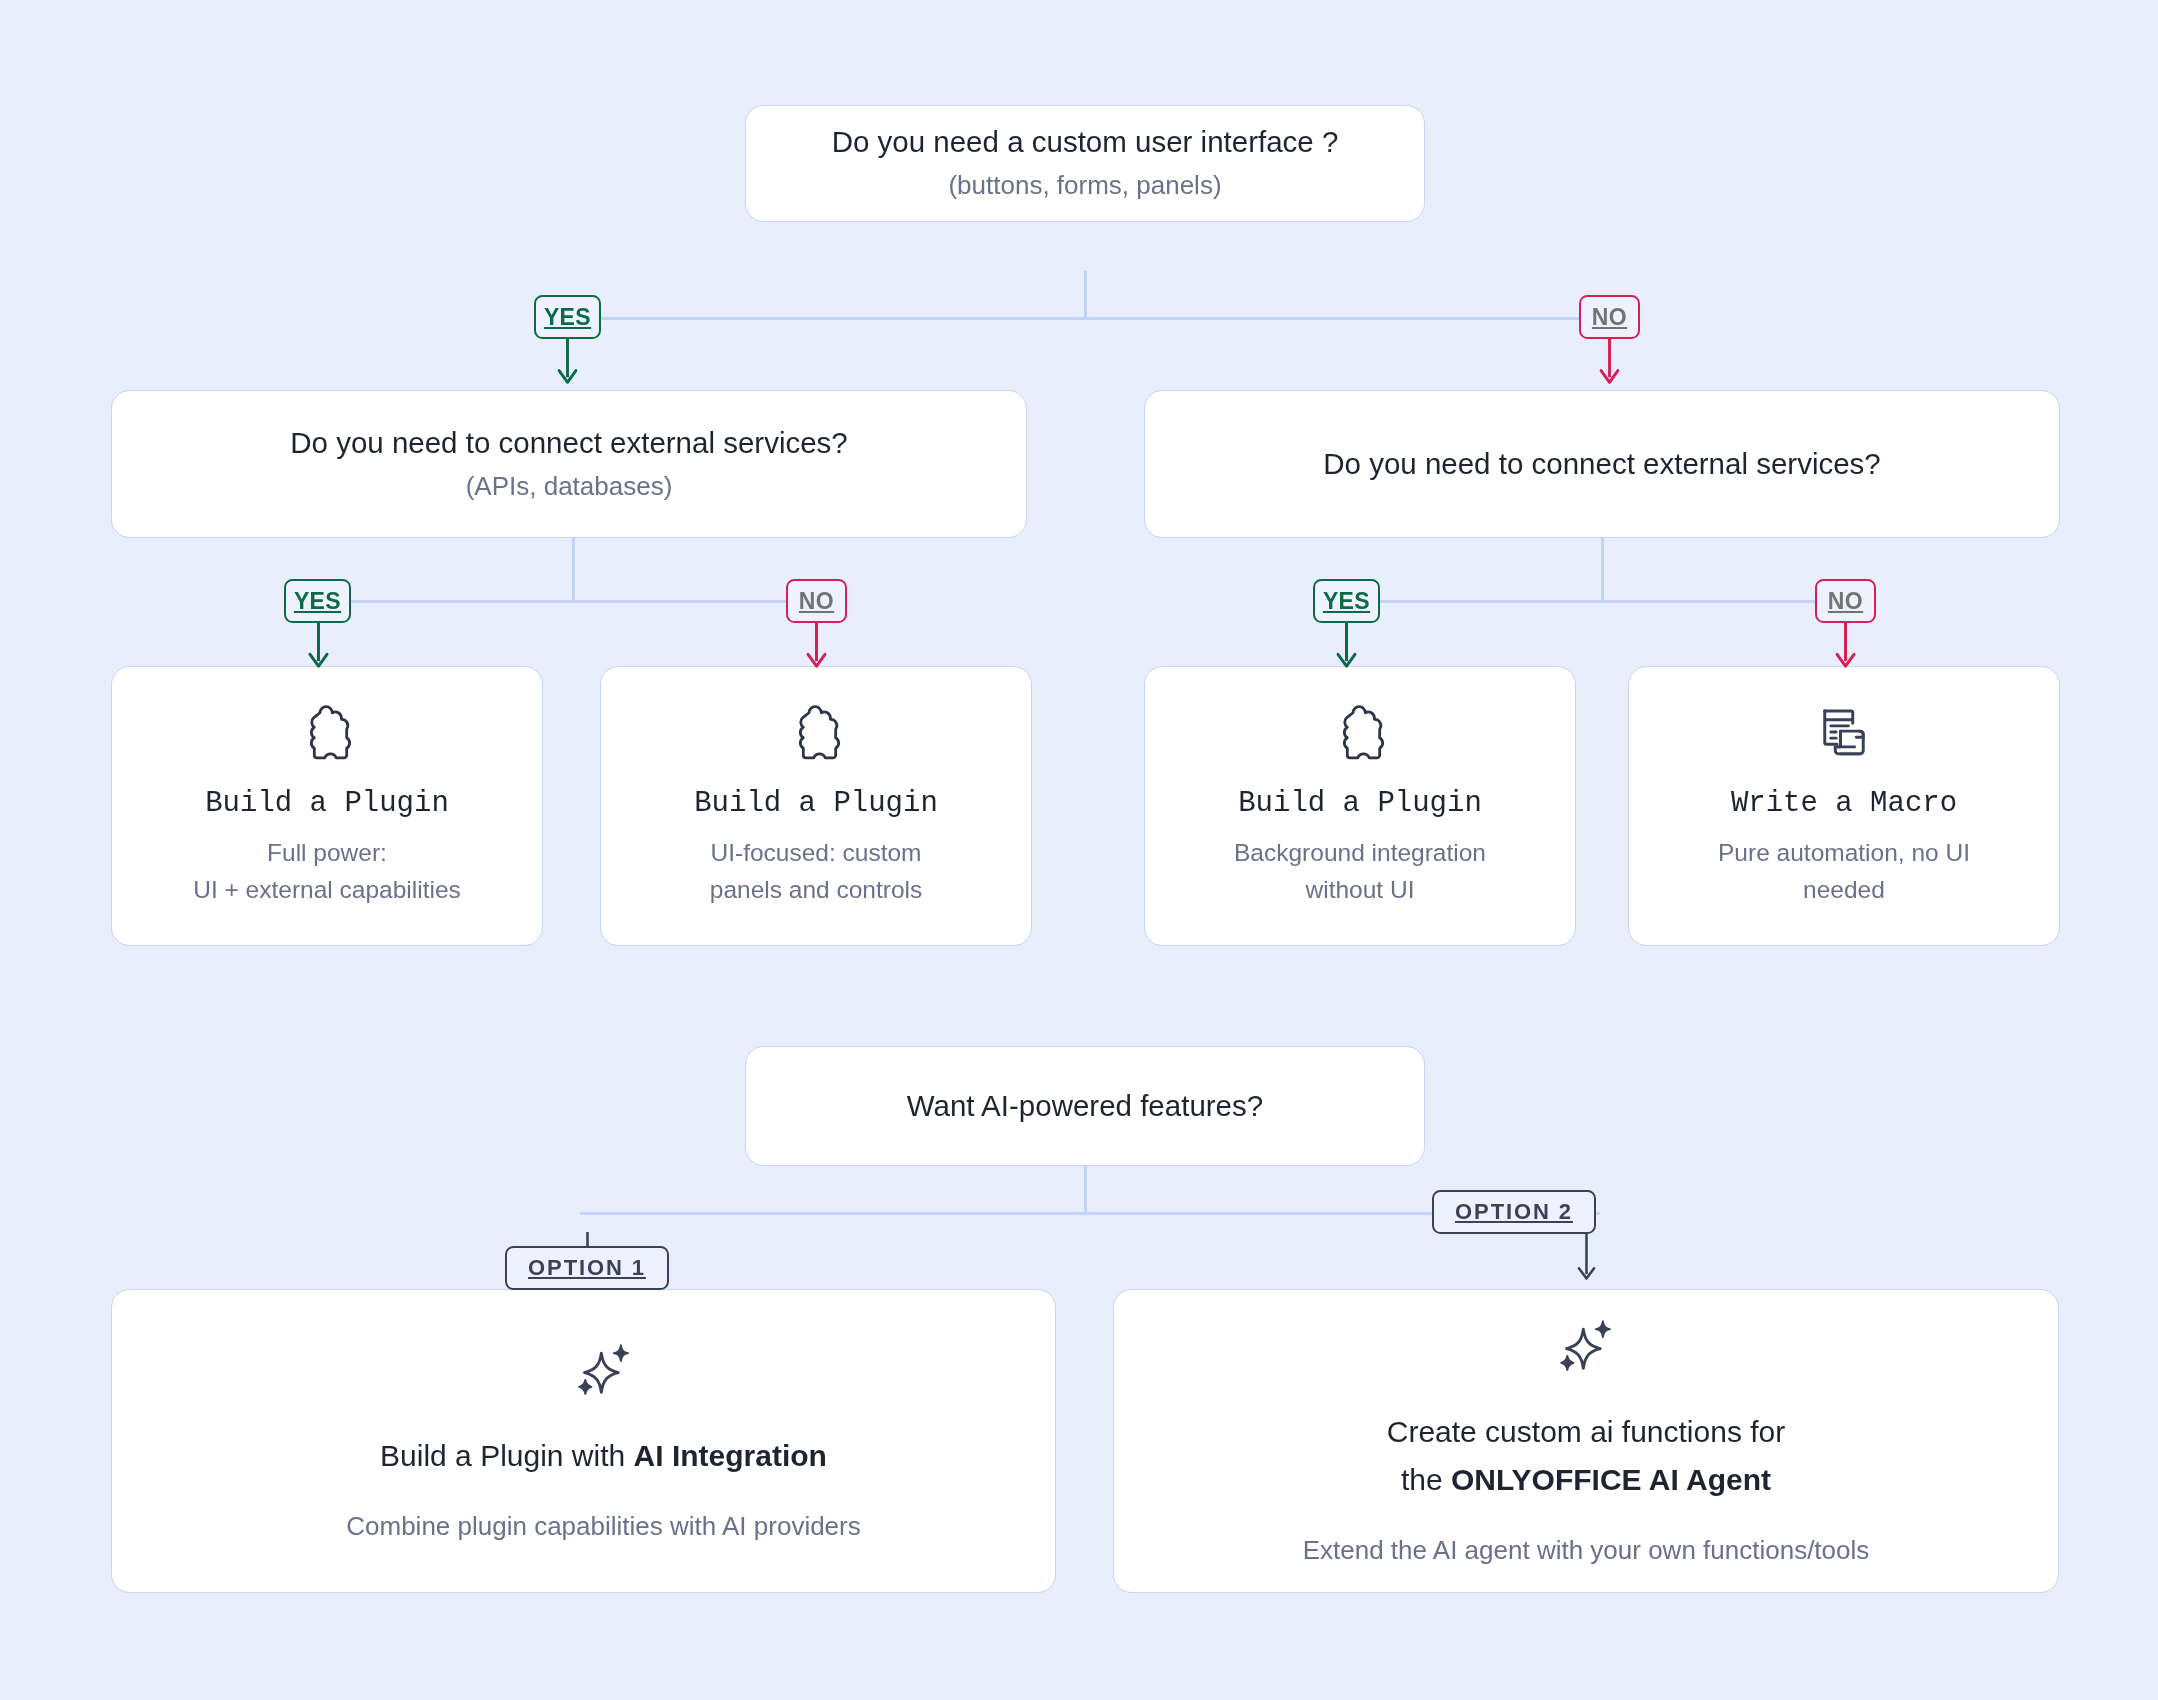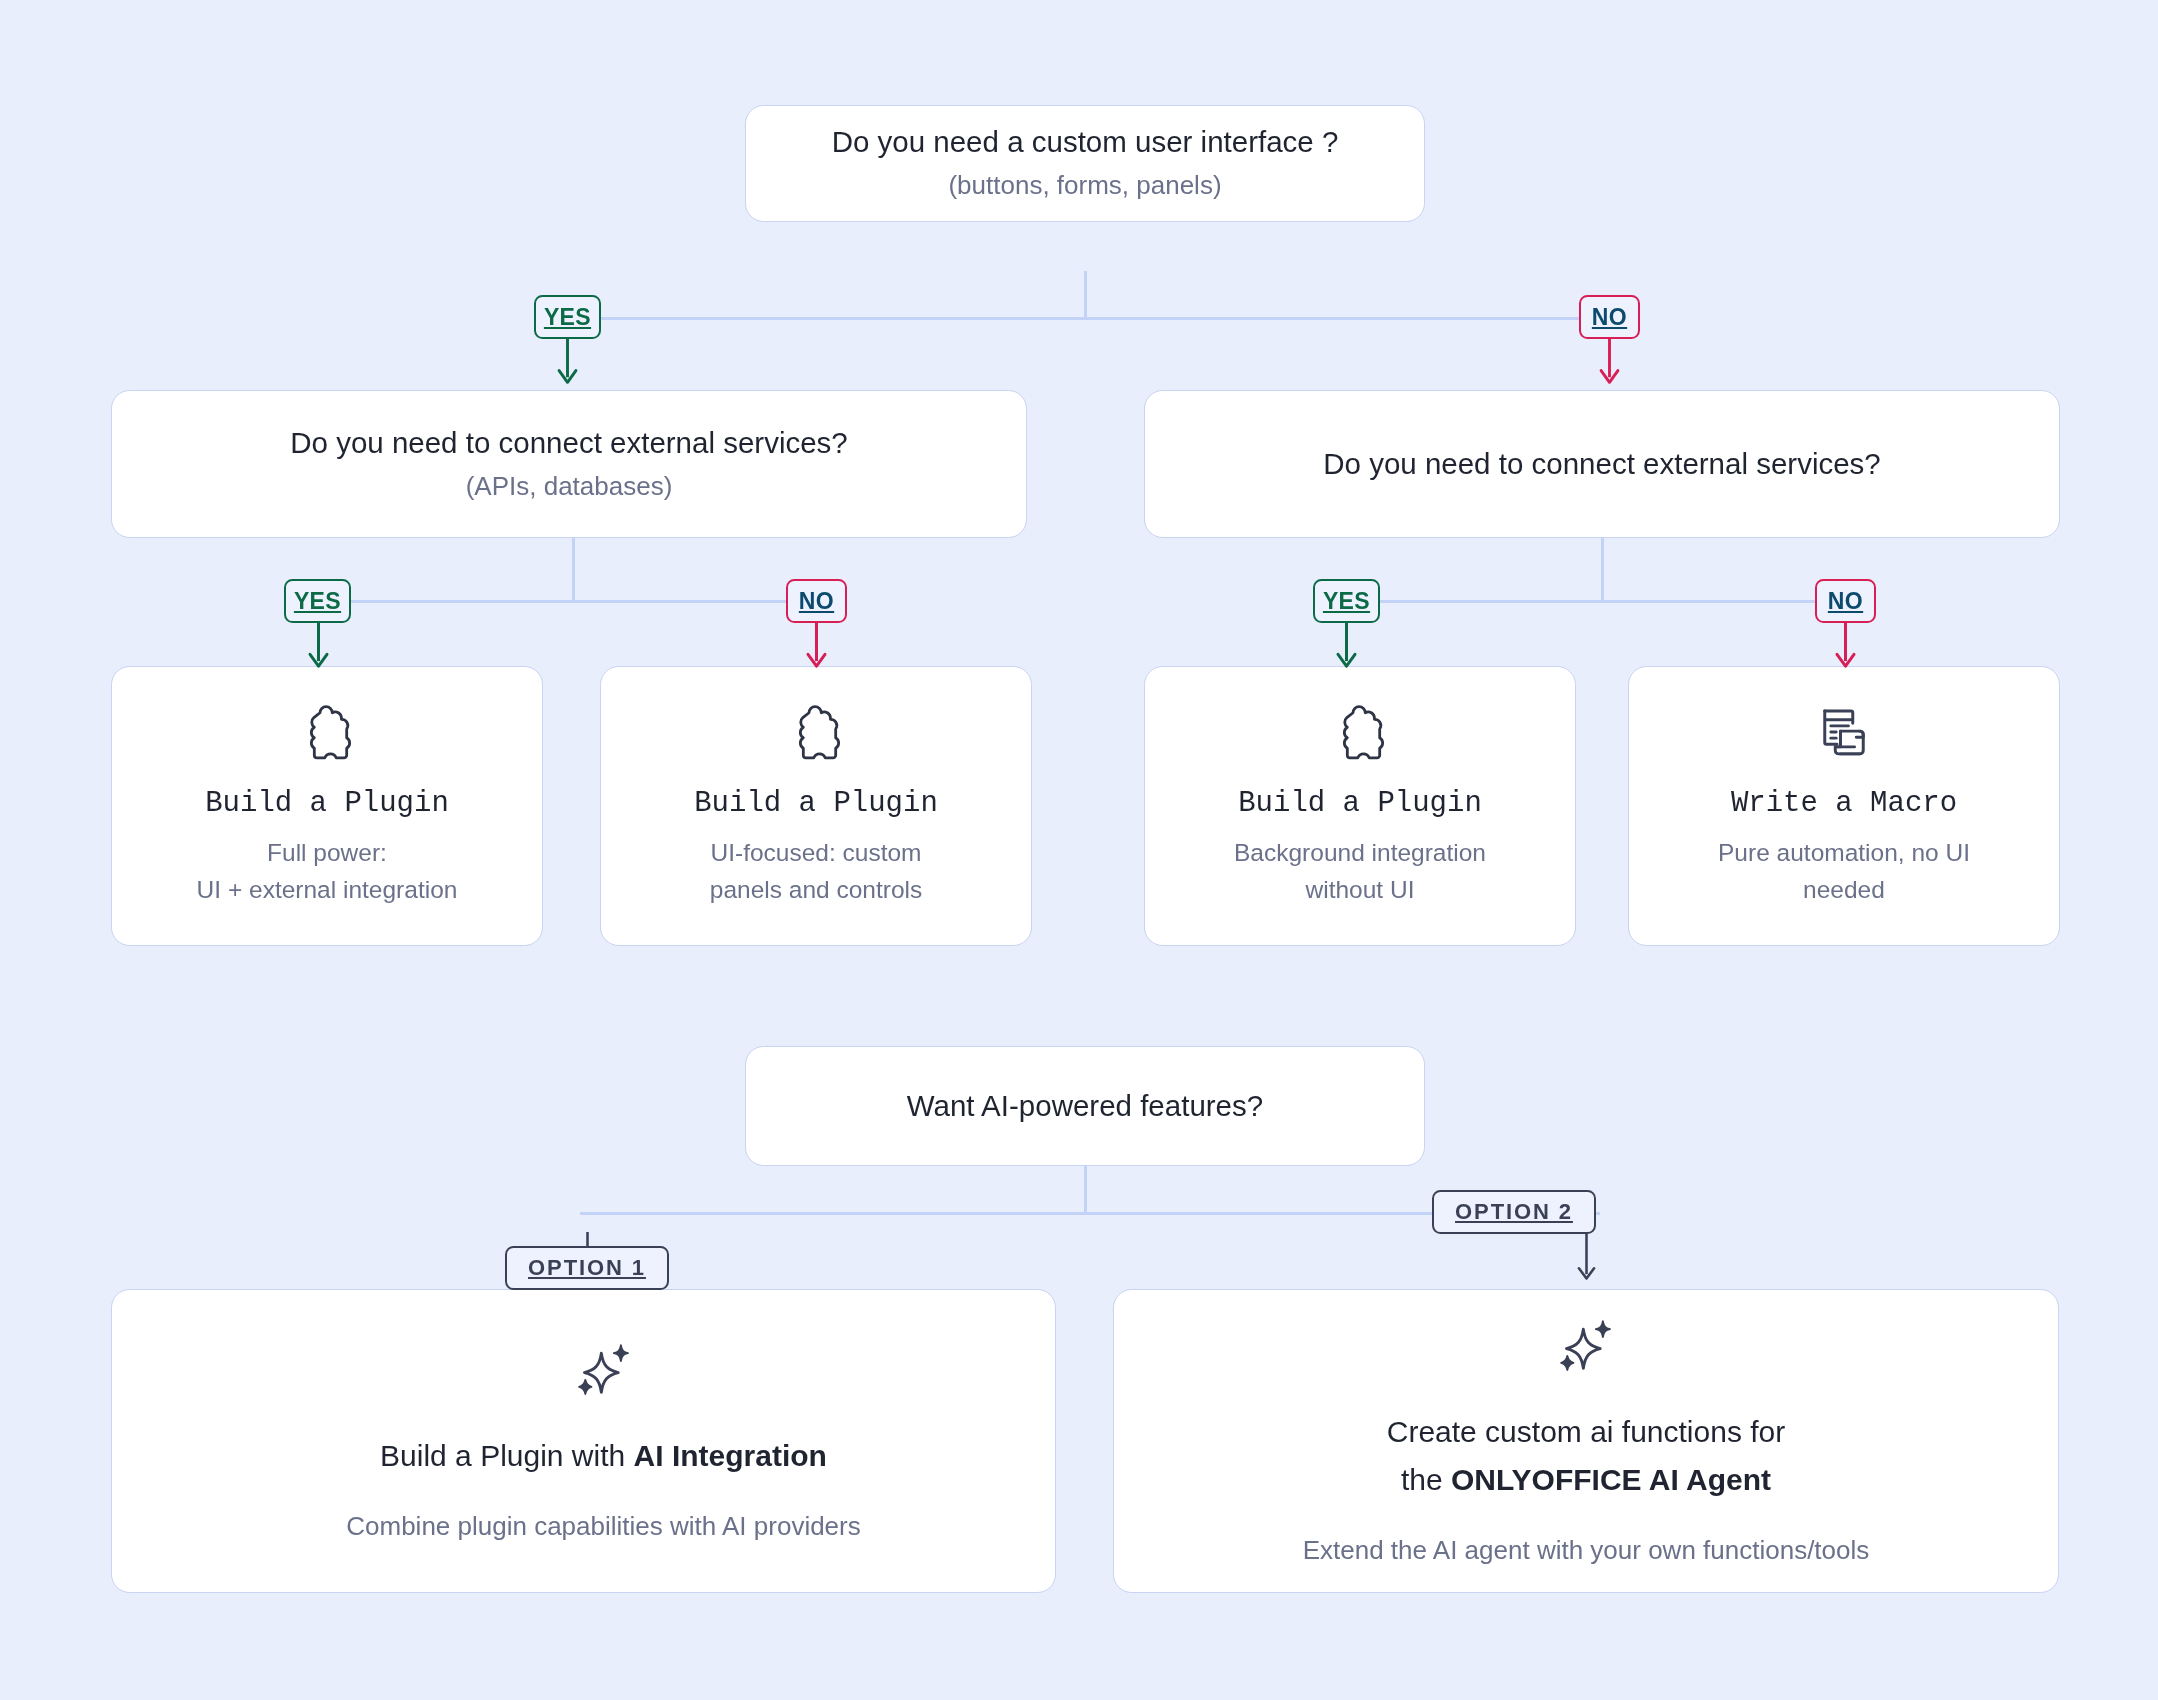--- a/index.html
+++ b/index.html
@@ -88,21 +88,21 @@
     display: flex;
     align-items: center;
     justify-content: center;
     font-size: 23px;
     font-weight: 700;
     letter-spacing: 0.4px;
     z-index: 5;
     text-decoration: underline;
   }
   .badge.yes { border-color: #0c6b46; color: #0c6b46; }
-  .badge.no  { border-color: #d81f55; color: #0c4a6e; }
+  .badge.no  { border-color: #d81f55; color: #737373; }
   .badge.opt {
     border-color: #3a4055; color: #3a4055;
     font-size: 22px; font-weight: 600; letter-spacing: 1.9px;
   }
 
   
   .arrow { position: absolute; z-index: 4; }
 </style>
 </head>
 <body>
@@ -182,21 +182,21 @@
   </svg>
 
   <div class="node" style="left:111px; top:666px; width:432px; height:280px;">
     <span class="icon">
       <svg width="56" height="56" viewBox="0 0 64 64">
         <path d="M24 10 a7 7 0 0 1 14 0 a7 7 0 0 1 10.5 6 l0 1.5 a7 7 0 0 1 6 11 l0 10 a7 7 0 0 1 0 12 l0 8 a3 3 0 0 1 -3 3 l-9 0 a7 7 0 0 0 -13 0 l-9 0 a3 3 0 0 1 -3 -3 l0 -8 a7 7 0 0 1 0 -12 a7 7 0 0 1 0 -12 a7 7 0 0 1 -0.5 -11 z" fill="none" stroke="#2e3446" stroke-width="3.2" stroke-linejoin="round"></path>
       </svg>
     </span>
     <div class="leaf-title">Build a Plugin</div>
     <div class="leaf-sub">Full power:</div>
-    <div class="leaf-sub" style="margin-top:1.7px">UI + external integration</div>
+    <div class="leaf-sub" style="margin-top:1.7px">UI + external capabilities</div>
   </div>
 
   <div class="node" style="left:600px; top:666px; width:432px; height:280px;">
     <span class="icon">
       <svg width="56" height="56" viewBox="0 0 64 64">
         <path d="M24 10 a7 7 0 0 1 14 0 a7 7 0 0 1 10.5 6 l0 1.5 a7 7 0 0 1 6 11 l0 10 a7 7 0 0 1 0 12 l0 8 a3 3 0 0 1 -3 3 l-9 0 a7 7 0 0 0 -13 0 l-9 0 a3 3 0 0 1 -3 -3 l0 -8 a7 7 0 0 1 0 -12 a7 7 0 0 1 0 -12 a7 7 0 0 1 -0.5 -11 z" fill="none" stroke="#2e3446" stroke-width="3.2" stroke-linejoin="round"></path>
       </svg>
     </span>
     <div class="leaf-title">Build a Plugin</div>
     <div class="leaf-sub">UI-focused: custom</div>

